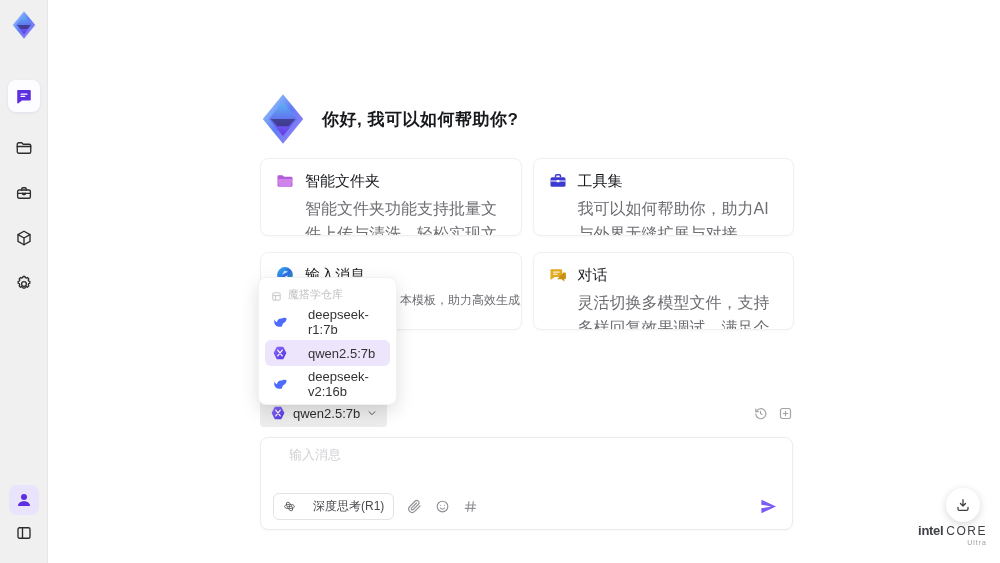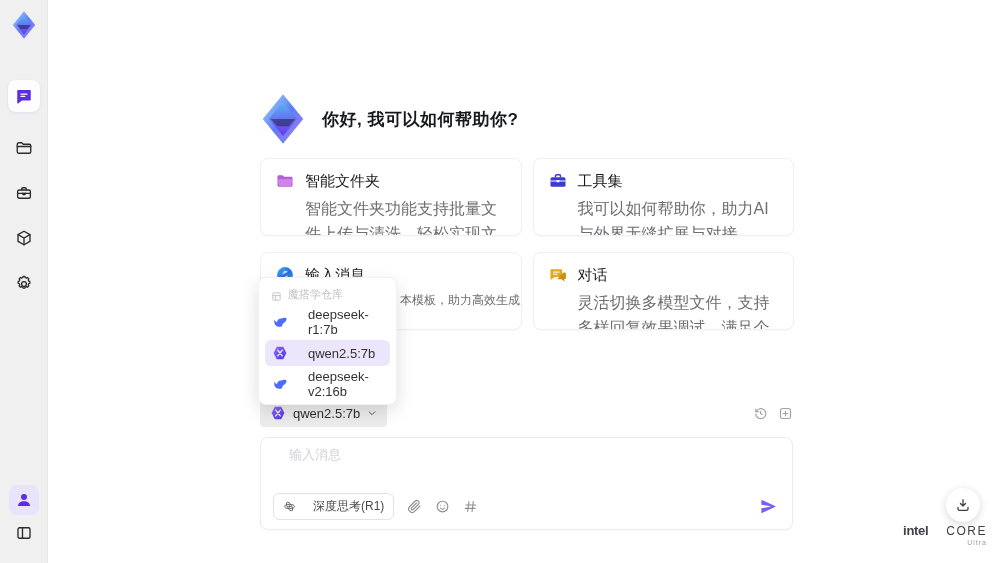--- a/index.html
+++ b/index.html
@@ -76,21 +76,21 @@
   .comp-ic { width:15px; height:15px; color:#8f8f94; cursor:pointer; }
   .send-ic { margin-left:auto; width:19px; height:19px; color:#7b5cf5; cursor:pointer; }
 
   
   .fab { position:absolute; right:20px; top:488px; width:34px; height:34px; border-radius:50%;
          background:#fff; box-shadow:0 2px 8px rgba(0,0,0,.16); display:flex;
          align-items:center; justify-content:center; cursor:pointer; }
   .fab-ic { width:16px; height:16px; color:#3d3d42; }
   .intel { position:absolute; right:13px; top:524px; text-align:right; color:#3f4045;
            line-height:1; }
-  .intel-row { display:flex; align-items:baseline; gap:18px; justify-content:flex-end; }
+  .intel-row { display:flex; align-items:baseline; gap:3px; justify-content:flex-end; }
   .intel-word { font-size:13px; font-weight:bold; letter-spacing:-.3px; }
   .intel-core { font-size:12px; letter-spacing:1.5px; font-weight:normal; }
   .intel-ultra { font-size:7px; color:#9aa0a6; margin-top:2px; letter-spacing:1px; }
 </style>
 </head>
 <body>
 
 <svg width="0" height="0" style="position:absolute" aria-hidden="true">
   <defs>
     <linearGradient id="gdia" x1="0" y1="0" x2="1" y2="1">

